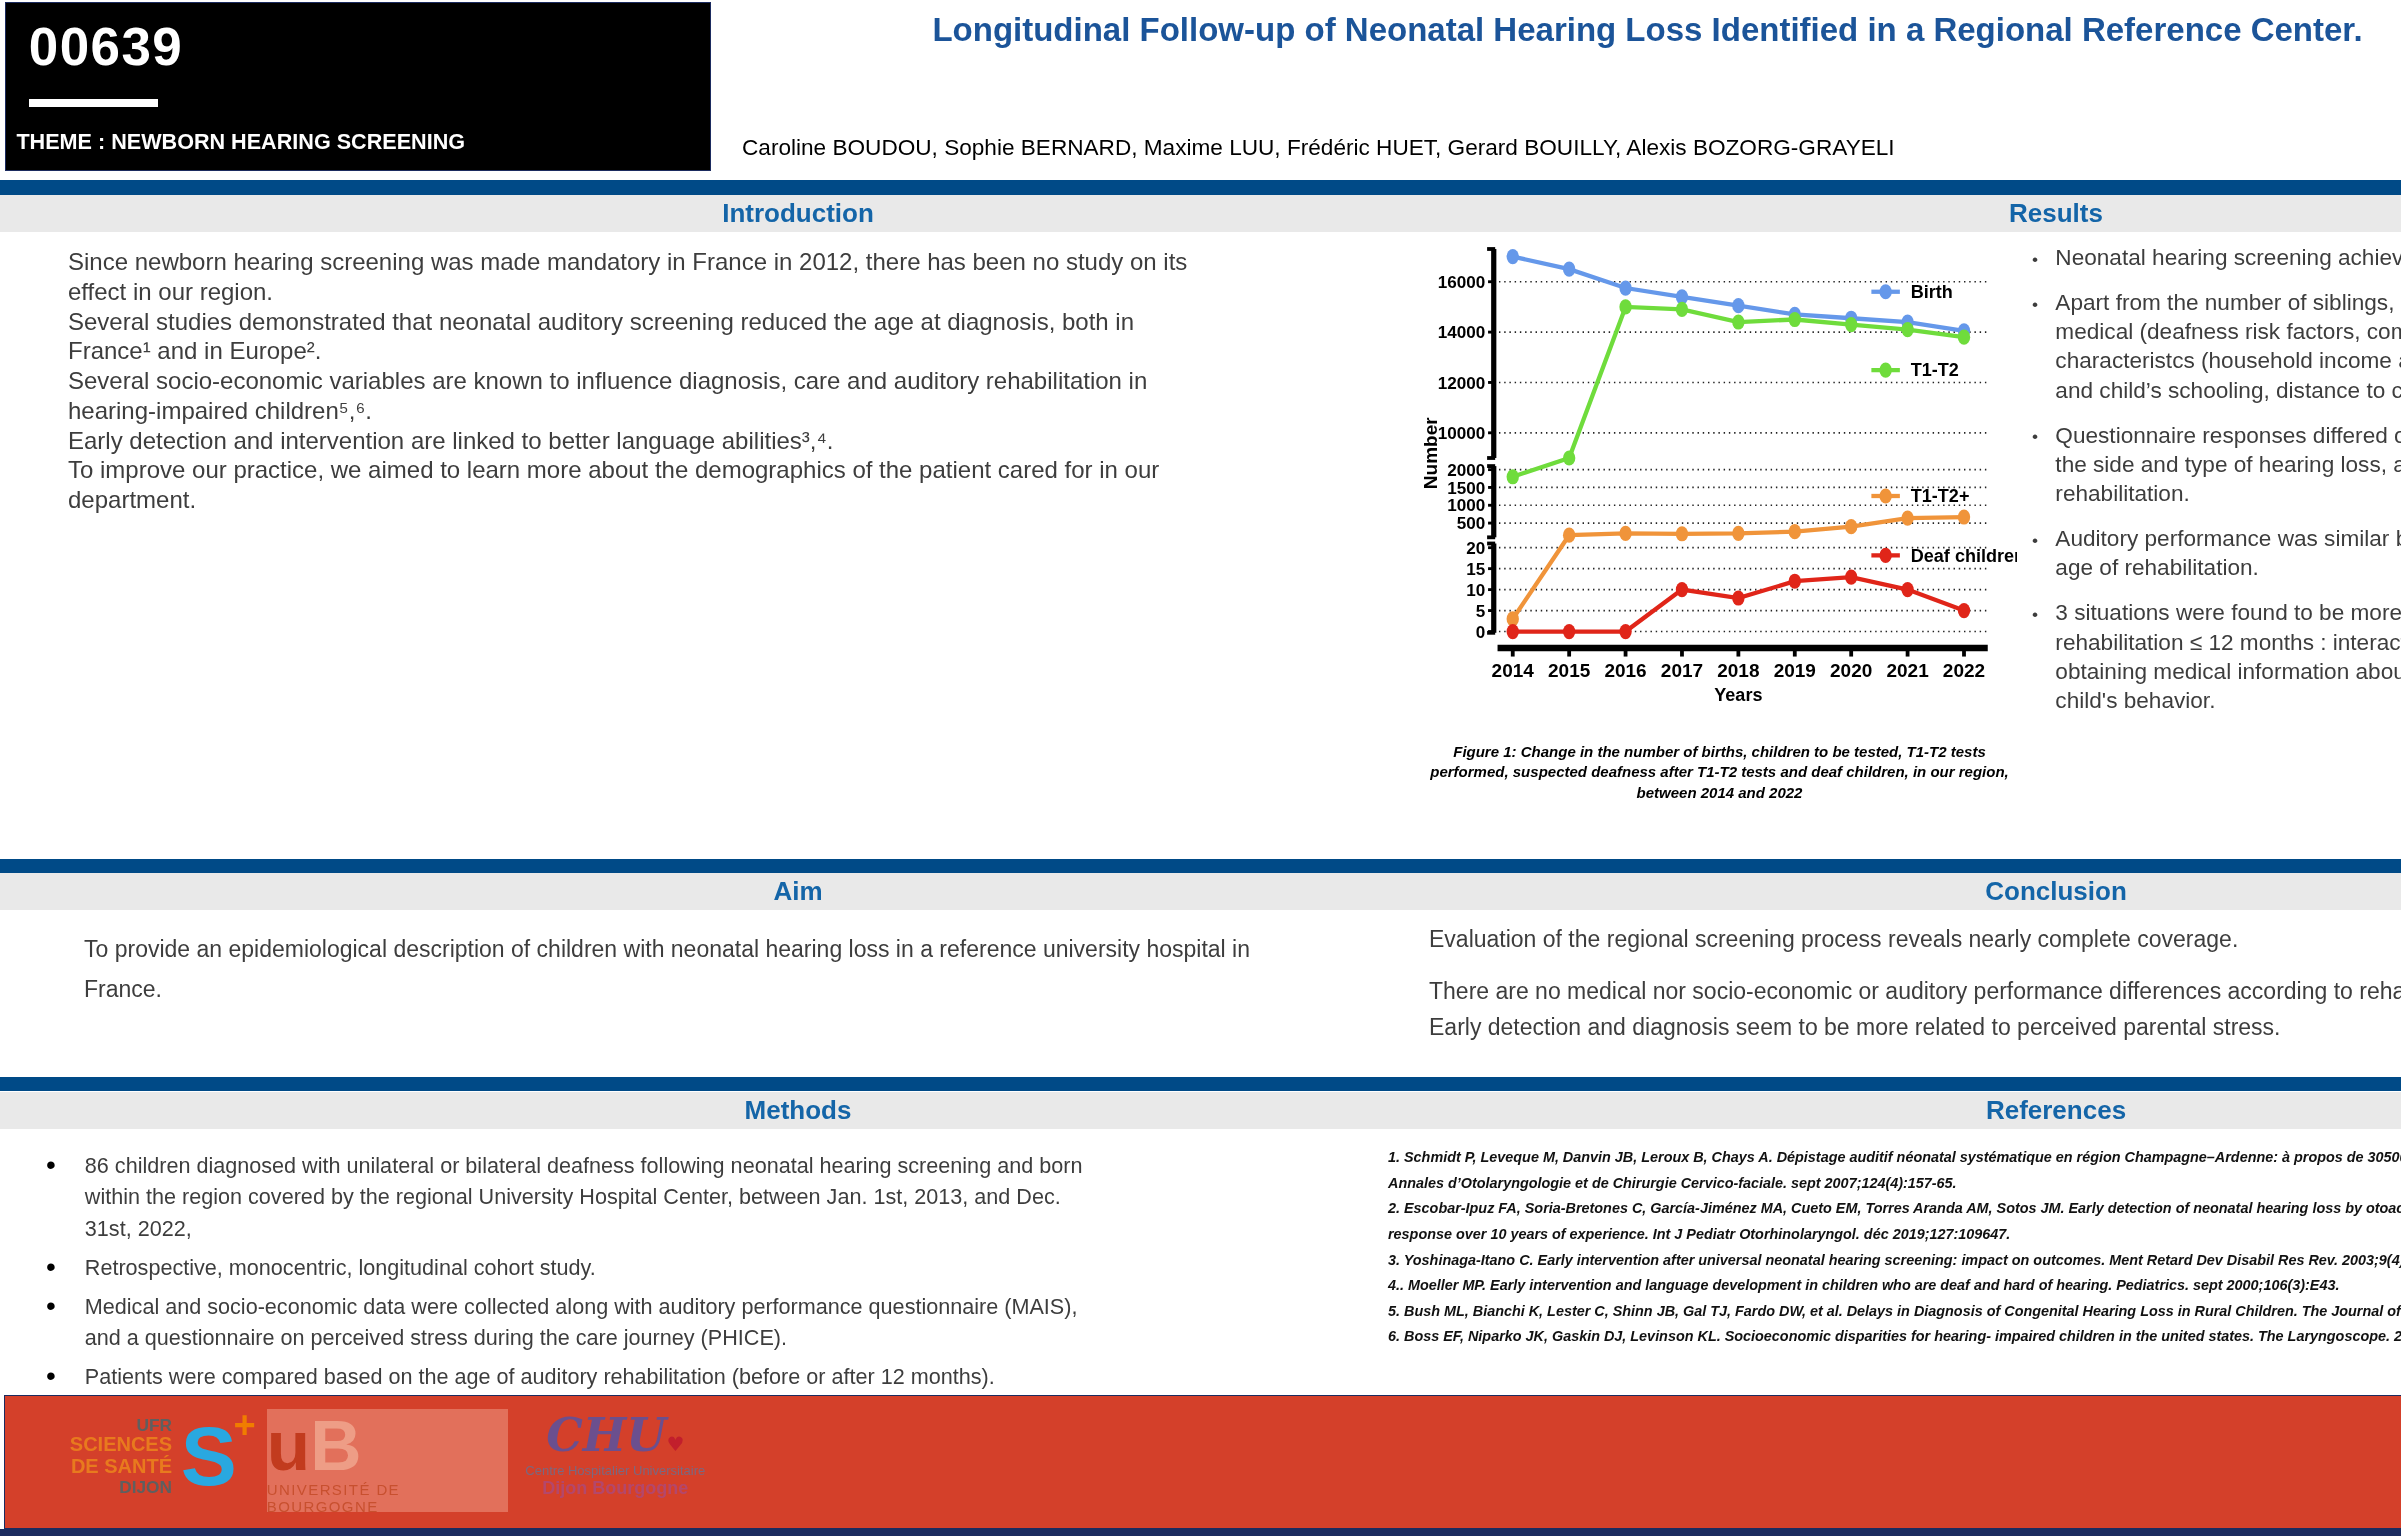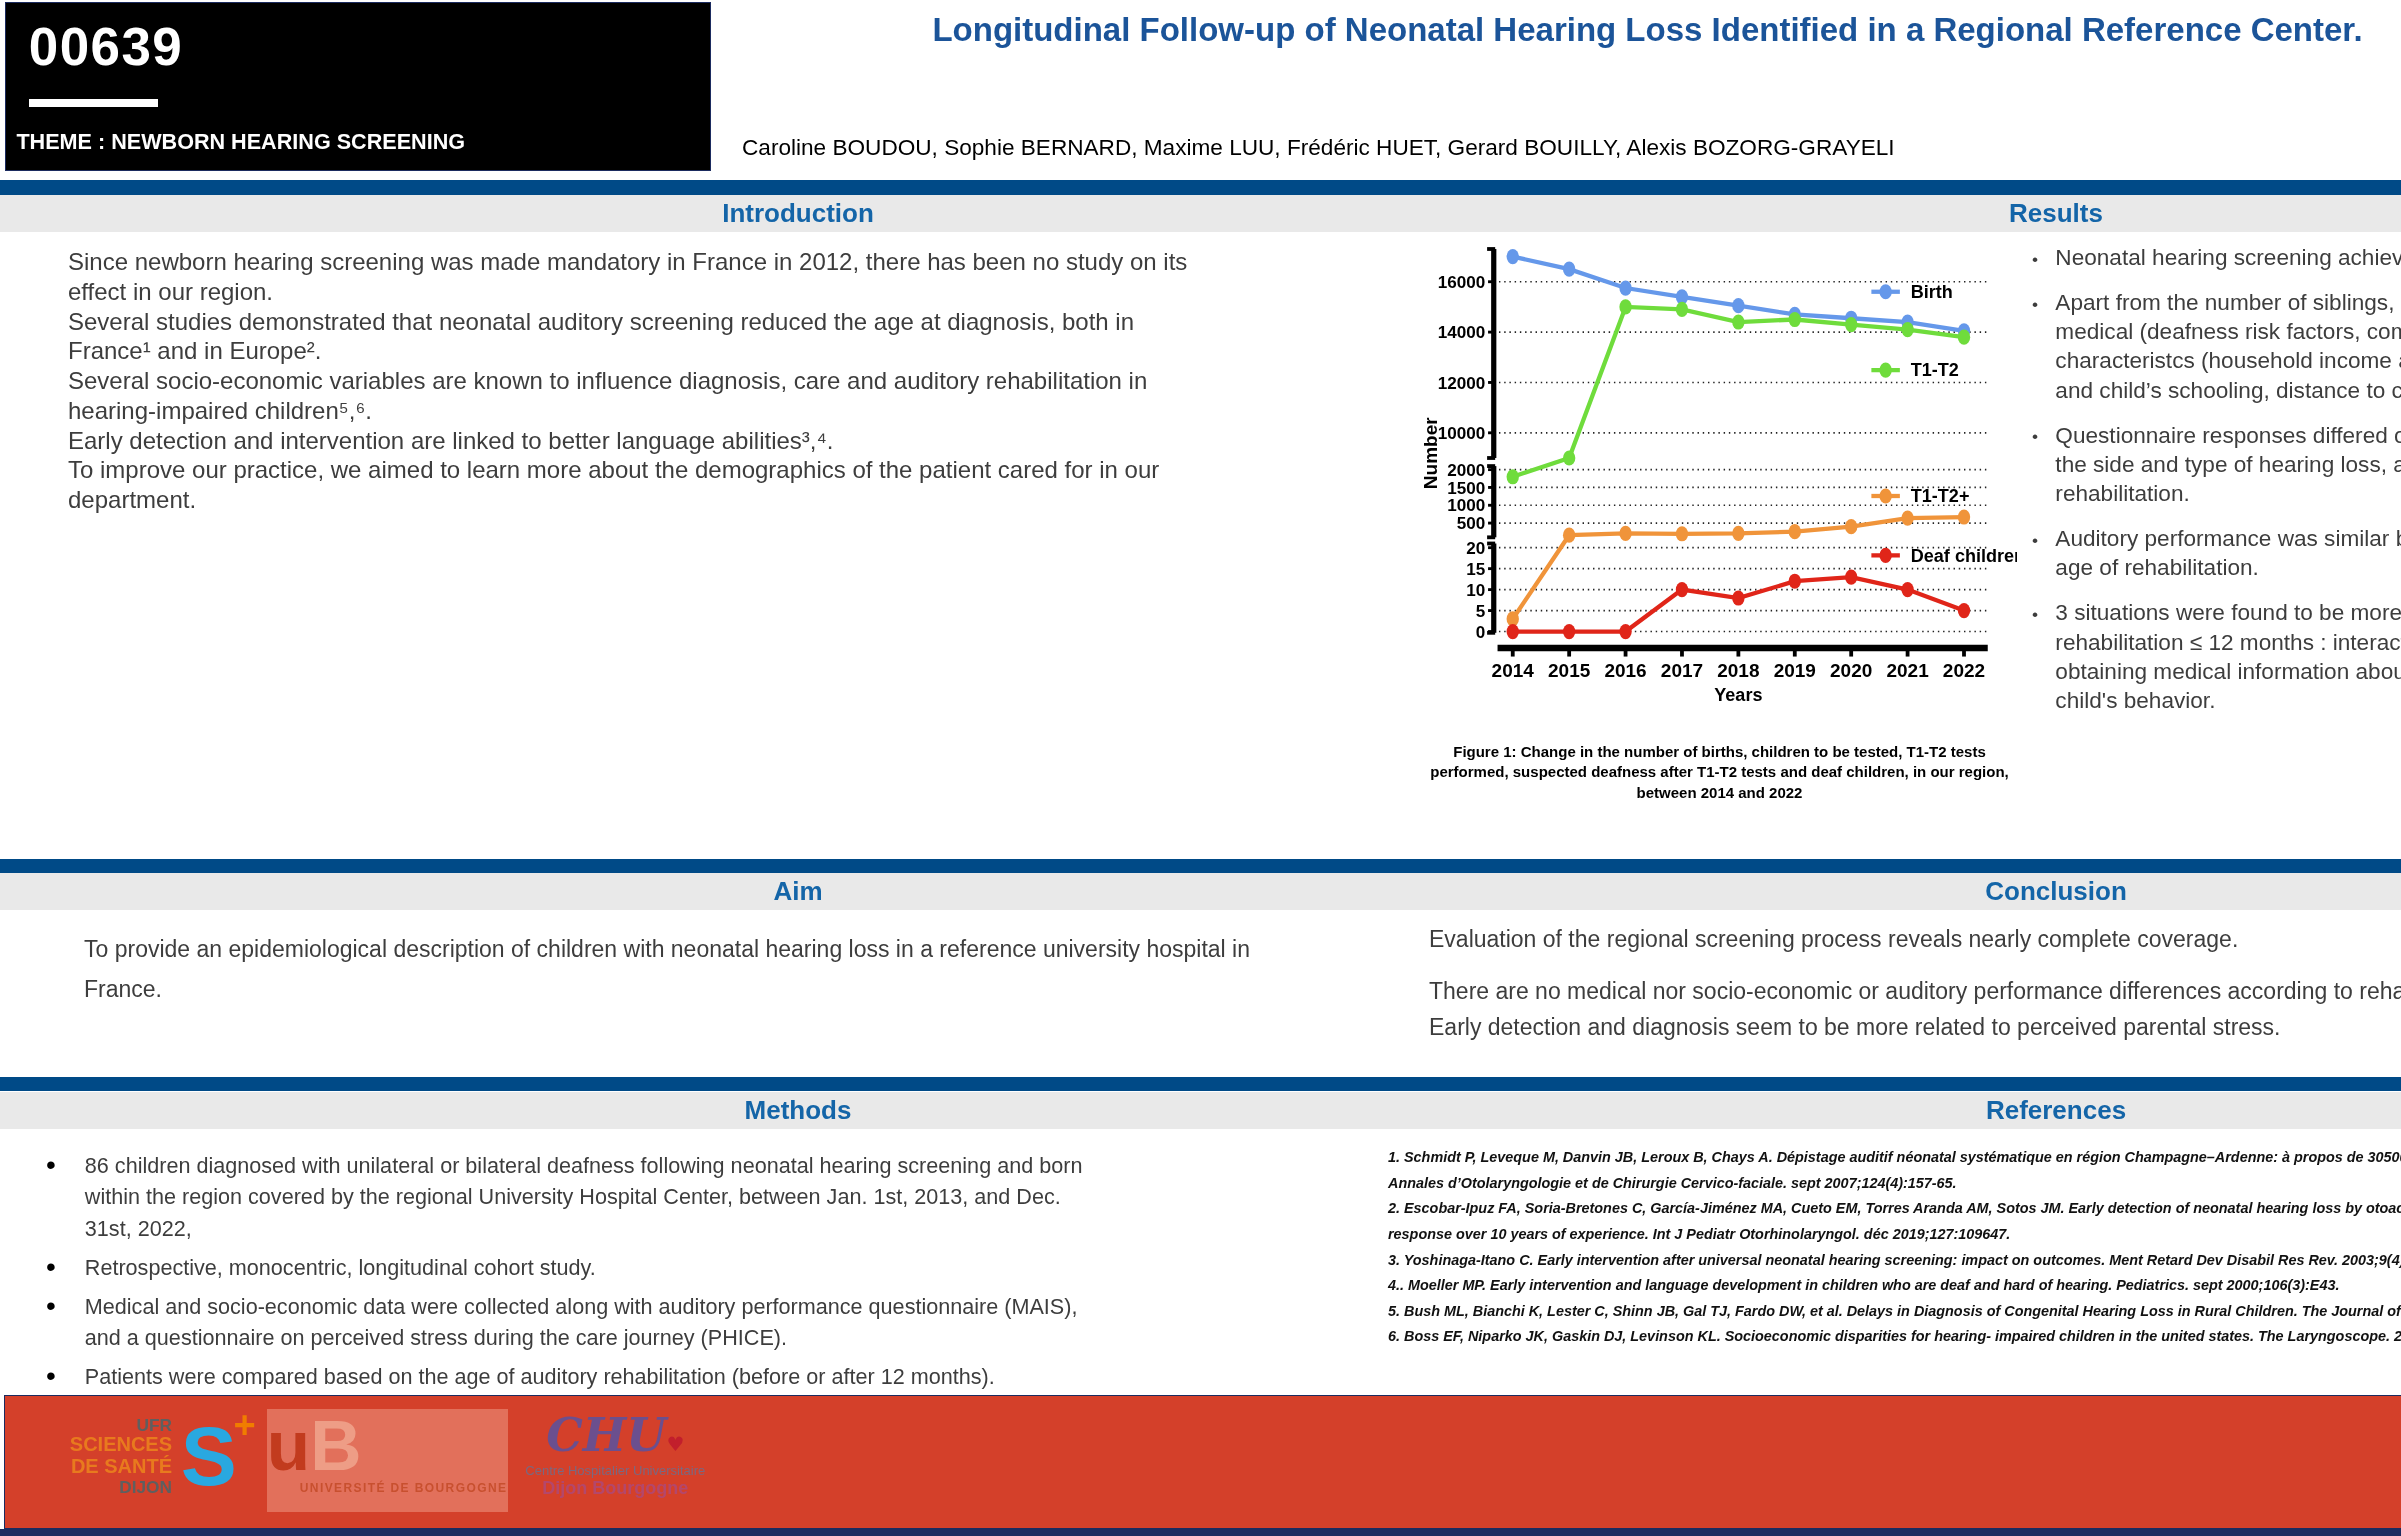--- a/index.html
+++ b/index.html
@@ -40,38 +40,38 @@
   .methods-list{position:absolute;left:46px;top:1150px;width:1143px;font-size:21.6px;line-height:1.45;}
   .methods-list .list-row{display:flex;margin-bottom:7.7px;}
   .methods-list .li-bullet{font-size:28px;margin-right:29px;color:#000;line-height:1.1;}
   .methods-list .li-text{width:999px;}
   .references-list{position:absolute;left:1388px;top:1145px;width:1326px;font-size:14.4px;
                    font-style:italic;font-weight:600;color:#111;line-height:1.78;}
 
   
   .chart-wrap{position:absolute;left:1417px;top:230px;width:600px;height:475px;}
   .fig-caption{position:absolute;left:1417px;top:742px;width:605px;text-align:center;
-               font-size:15px;font-weight:bold;color:#000;line-height:1.35;}
+               font-size:15px;font-weight:bold;font-style:italic;color:#000;line-height:1.35;}
 
   
   .footer{position:absolute;left:3.8px;top:1395px;width:2725px;height:134px;background:#D4402A;
           border:1.9px solid #1B2B5F;box-sizing:border-box;}
   .bottom-strip{position:absolute;left:0;top:1529px;width:2733px;height:8.2px;background:#1B2B5F;}
 
   .ufr{position:absolute;left:53px;top:18px;display:flex;align-items:center;}
   .ufr-txt{text-align:right;line-height:1.08;margin-left:12px;}
   .ufr-gray{font-size:17.3px;font-weight:bold;color:#5f5f5f;}
   .ufr-orange{font-size:20px;font-weight:bold;color:#E87A1E;}
   .ufr-s{position:relative;font-size:84px;font-weight:bold;color:#29A8E0;margin-left:8.6px;line-height:1;}
   .ufr-plus{position:absolute;top:-7.7px;right:-19px;font-size:38px;font-weight:bold;color:#F07D00;}
 
   .ub{position:absolute;left:262px;top:13.4px;width:241px;height:103px;background:#E2705B;}
   .ub-big{font-size:71px;font-weight:bold;line-height:1.05;}
   .ub-u{color:#C23B1E;} .ub-b{color:#EE9D86;}
-  .ub-sub{font-size:12px;font-weight:bold;color:#C8502F;letter-spacing:1.4px;margin-top:-2.9px;margin-left:33px;}
+  .ub-sub{font-size:15px;font-weight:normal;color:#C8502F;letter-spacing:1.4px;margin-top:-2.9px;}
 
   .chu{position:absolute;left:507px;top:14.4px;width:207px;text-align:center;}
   .chu-script{font-family:"DejaVu Serif",serif;font-style:italic;font-weight:bold;font-size:46px;
               color:#6B4F8E;line-height:1.1;}
   .chu-heart{font-size:20px;color:#C21F2C;}
   .chu-l1{font-size:13px;color:#7A6880;margin-top:1.9px;}
   .chu-l2{font-size:18px;font-weight:bold;color:#B4476B;}
 </style>
 </head>
 <body>

